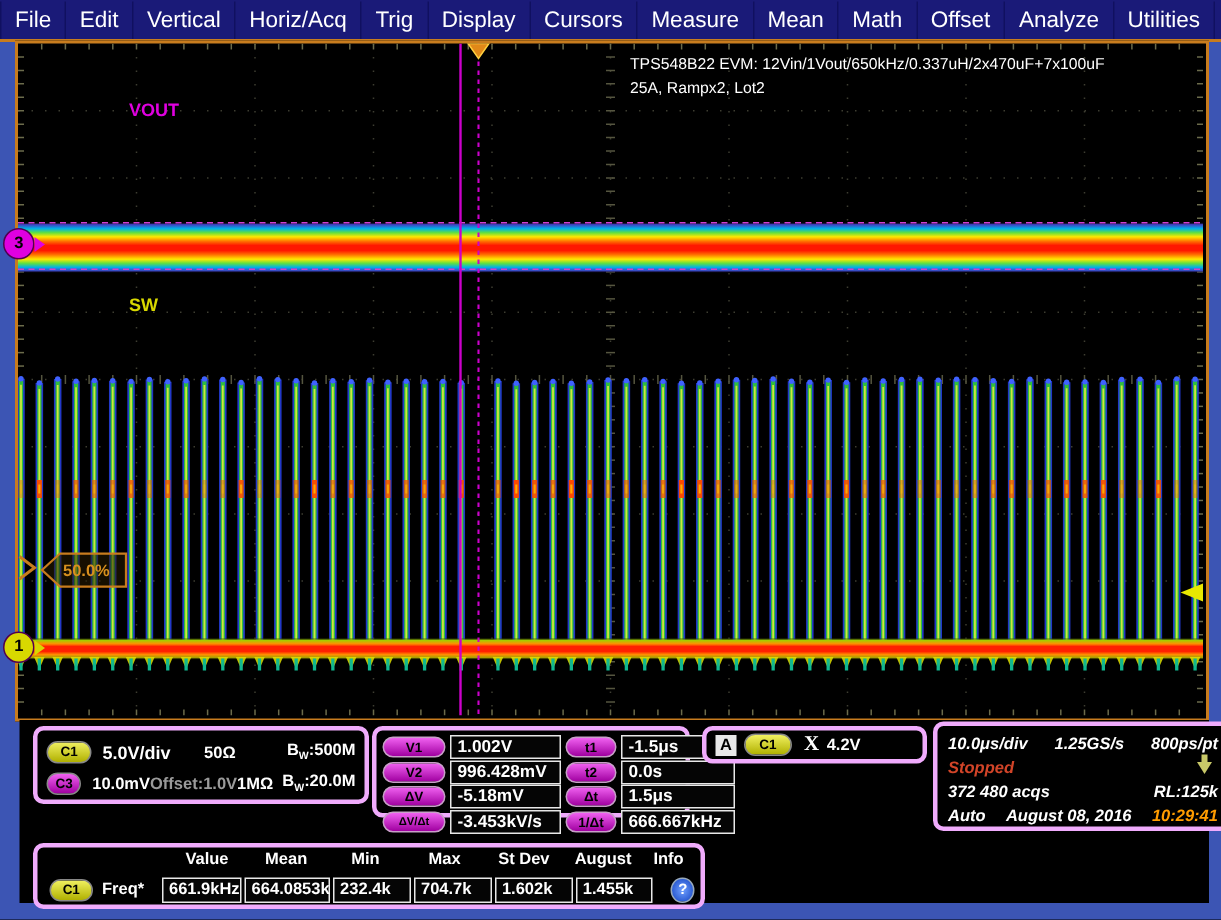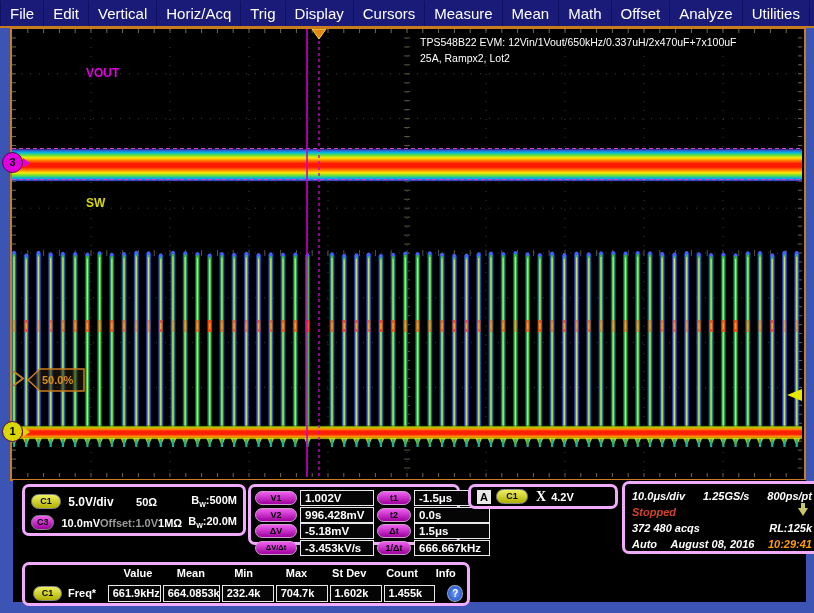--- a/index.html
+++ b/index.html
@@ -1072,21 +1072,21 @@
 </div>
 
 <div class="panel" id="p-meas">
   <div class="meas-head">
     <span class="mh-label"></span>
     <span class="mh-col">Value</span>
     <span class="mh-col">Mean</span>
     <span class="mh-col">Min</span>
     <span class="mh-col">Max</span>
     <span class="mh-col">St Dev</span>
-    <span class="mh-col">Count</span>
+    <span class="mh-col">August</span>
     <span class="mh-info">Info</span>
   </div>
   <div class="meas-row">
     <span class="oval oval-yellow">C1</span>
     <span class="meas-name">Freq*</span>
     <span class="vbox meas-box">661.9kHz</span>
     <span class="vbox meas-box">664.0853k</span>
     <span class="vbox meas-box">232.4k</span>
     <span class="vbox meas-box">704.7k</span>
     <span class="vbox meas-box">1.602k</span>

